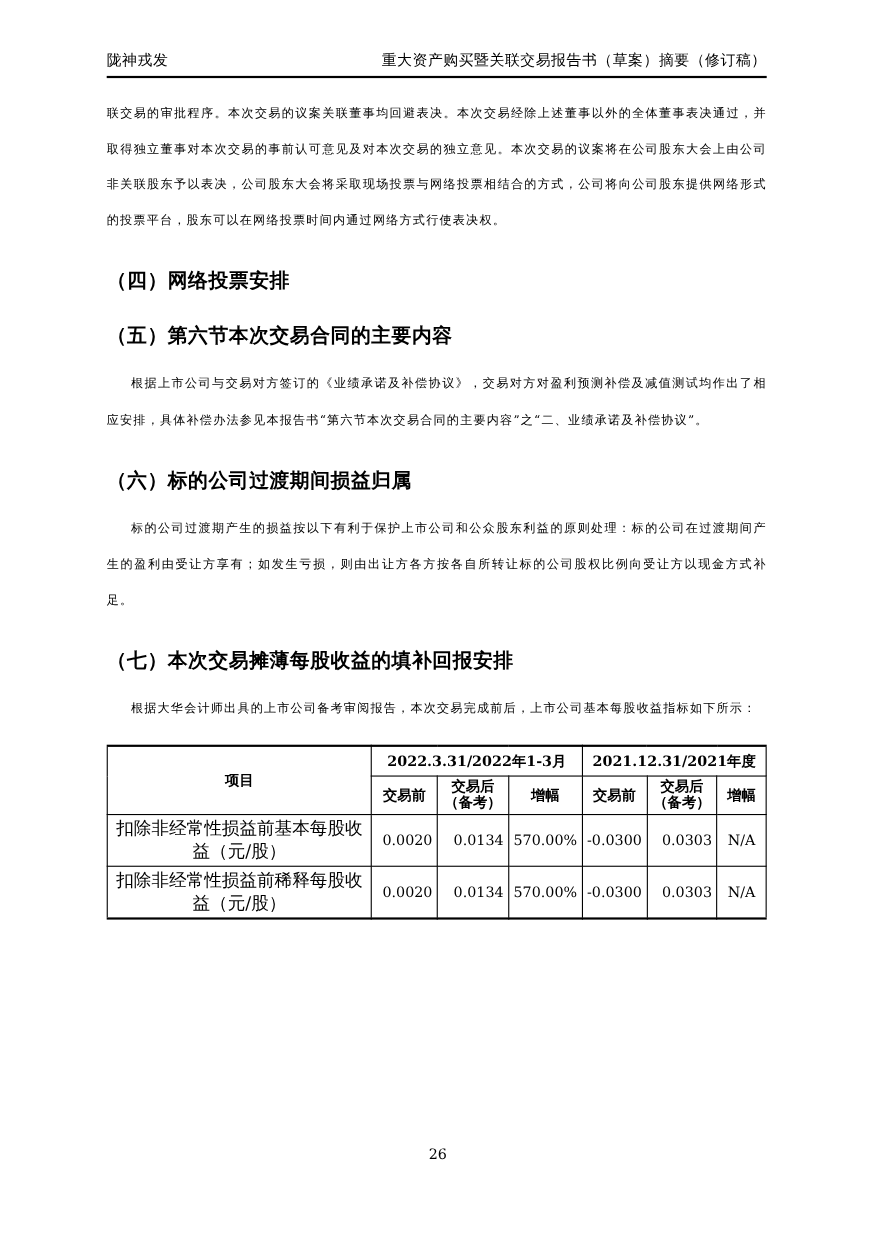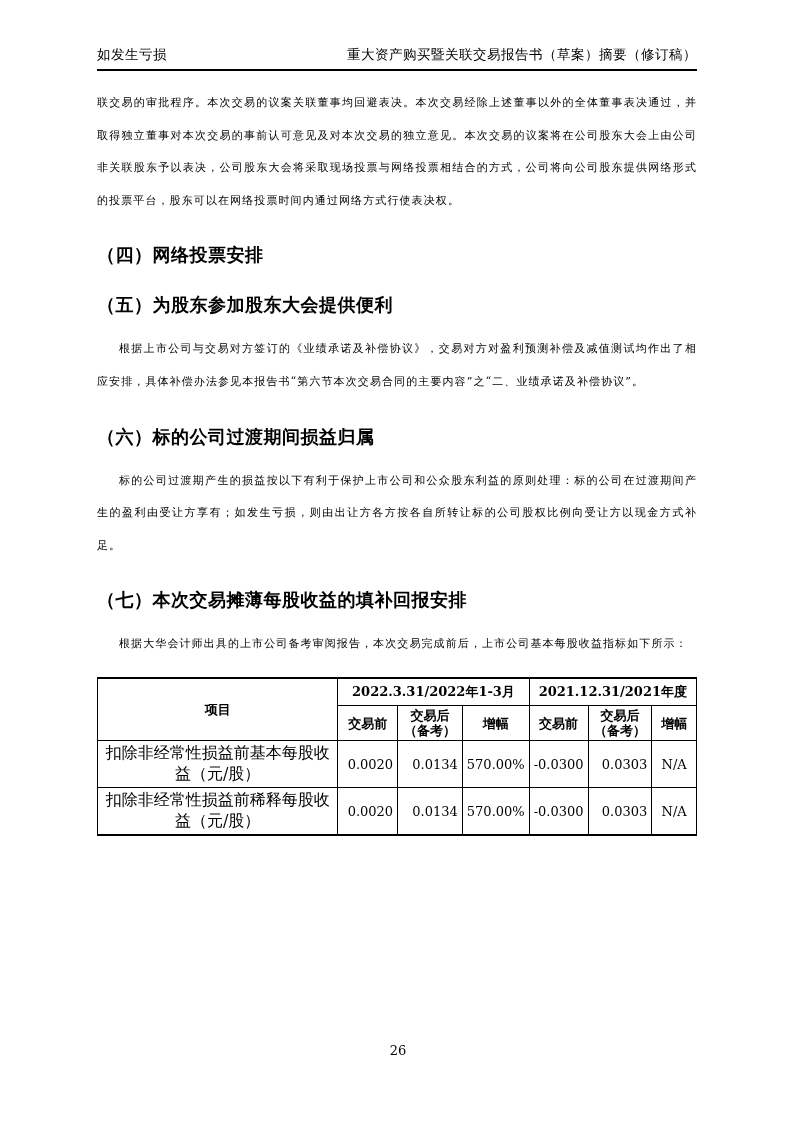--- a/index.html
+++ b/index.html
@@ -67,29 +67,29 @@
     text-align: center;
     font-size: 13px;
   }
 </style>
 </head>
 <body>
 
 <div class="page">
 
   <div class="doc-header">
-    <span class="hdr-left">如发生亏损</span>
+    <span class="hdr-left">陇神戎发</span>
     <span class="hdr-right">重大资产购买暨关联交易报告书（草案）摘要（修订稿）</span>
   </div>
 
   <p class="body-text">联交易的审批程序。本次交易的议案关联董事均回避表决。本次交易经除上述董事以外的全体董事表决通过，并取得独立董事对本次交易的事前认可意见及对本次交易的独立意见。本次交易的议案将在公司股东大会上由公司非关联股东予以表决，公司股东大会将采取现场投票与网络投票相结合的方式，公司将向公司股东提供网络形式的投票平台，股东可以在网络投票时间内通过网络方式行使表决权。</p>
 
   <h2 class="sec-heading">（四）网络投票安排</h2>
 
-  <h2 class="sec-heading">（五）为股东参加股东大会提供便利</h2>
+  <h2 class="sec-heading">（五）第六节本次交易合同的主要内容</h2>
   <p class="body-text indent">根据上市公司与交易对方签订的《业绩承诺及补偿协议》，交易对方对盈利预测补偿及减值测试均作出了相应安排，具体补偿办法参见本报告书“第六节本次交易合同的主要内容”之“二、业绩承诺及补偿协议”。</p>
 
   <h2 class="sec-heading">（六）标的公司过渡期间损益归属</h2>
   <p class="body-text indent">标的公司过渡期产生的损益按以下有利于保护上市公司和公众股东利益的原则处理：标的公司在过渡期间产生的盈利由受让方享有；如发生亏损，则由出让方各方按各自所转让标的公司股权比例向受让方以现金方式补足。</p>
 
   <h2 class="sec-heading">（七）本次交易摊薄每股收益的填补回报安排</h2>
   <p class="body-text indent">根据大华会计师出具的上市公司备考审阅报告，本次交易完成前后，上市公司基本每股收益指标如下所示：</p>
 
   <table class="eps">
     <colgroup>

